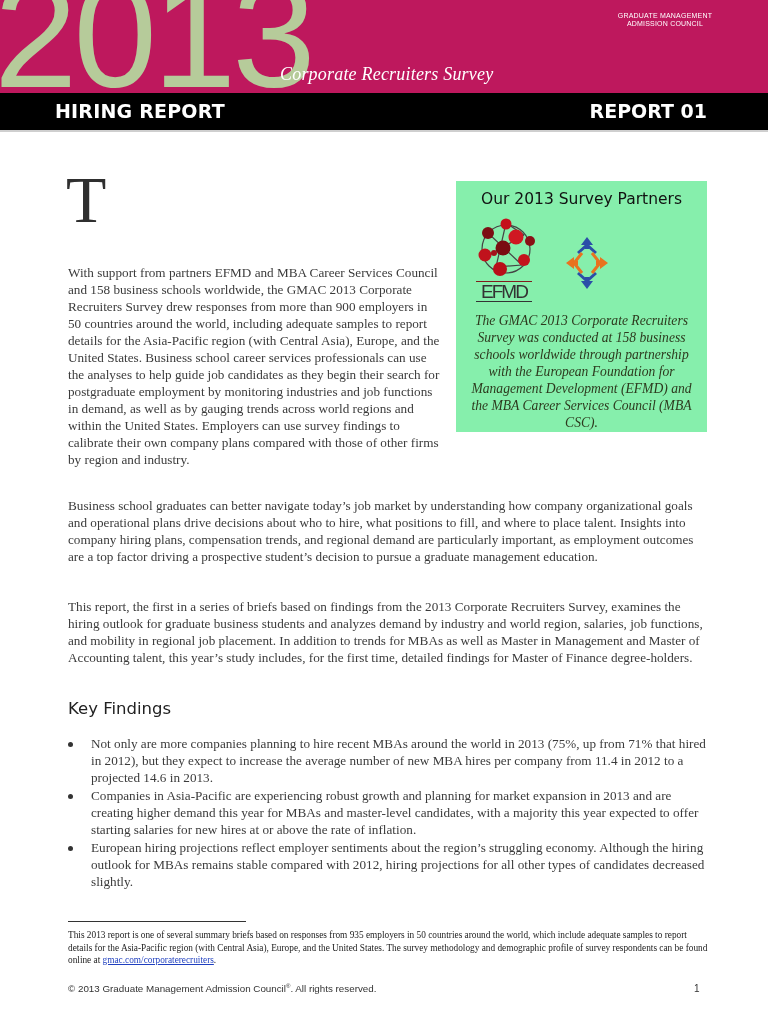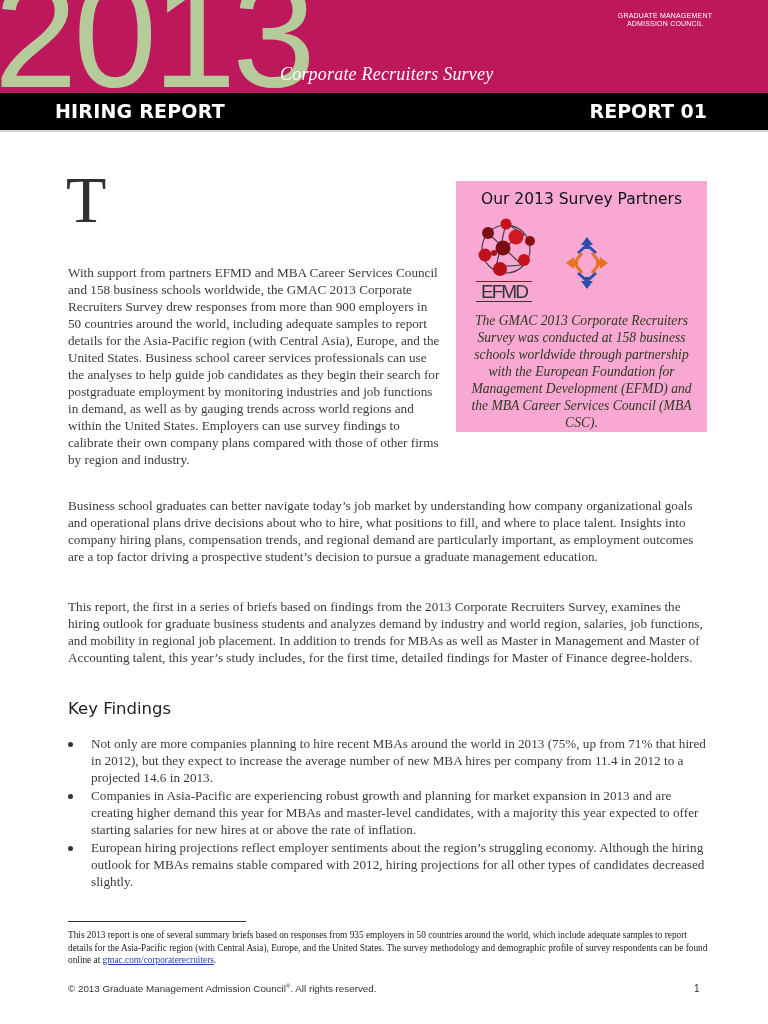--- a/index.html
+++ b/index.html
@@ -21,21 +21,21 @@
 
   
   .p { position: absolute; font-size: 13.2px; line-height: 17px; color: #3b3b3b; text-align: left; }
   .p1 { left: 68px; top: 174px; width: 372px; }
   .dropcap { float: left; font-size: 66px; line-height: 52px; margin: 0 6px -4px -2px; color: #2f2f2f; font-family: "Liberation Serif", serif; }
   .p2 { left: 68px; top: 257px; width: 372px; margin-top: 7px; }
   .p3 { left: 68px; top: 497px; width: 640px; }
   .p4 { left: 68px; top: 598px; width: 640px; }
 
   
-  .partners { position: absolute; left: 456px; top: 181px; width: 251px; height: 251px; background: #f9a8d4; }
+  .partners { position: absolute; left: 456px; top: 181px; width: 251px; height: 251px; background: #86efac; }
   .partners h3 { position: absolute; left: 0; top: 9px; width: 251px; text-align: center; font-family: "DejaVu Sans", sans-serif; font-weight: normal; font-size: 15.5px; color: #111; }
   .efmd { position: absolute; left: 20px; top: 36px; width: 62px; height: 88px; }
   .efmd-word { position: absolute; left: 0; top: 64px; width: 56px; text-align: center; font-family: "Liberation Sans", sans-serif; font-size: 19px; color: #333; letter-spacing: -2px; border-top: 1px solid #7f1d1d; border-bottom: 1px solid #333; line-height: 19px; }
   .csc { position: absolute; left: 108px; top: 54px; width: 140px; height: 56px; }
   .csc-text { position: absolute; left: 48px; top: 0; font-family: "Liberation Serif", serif; color: #2b4ea8; font-size: 17.5px; line-height: 16px; letter-spacing: -0.3px; }
   .partners .caption { position: absolute; left: 6px; top: 131px; width: 239px; text-align: center; font-style: italic; font-size: 13.6px; line-height: 17px; color: #2d3a1e; }
 
   
   .kf-title { position: absolute; left: 68px; top: 699px; font-family: "DejaVu Sans", sans-serif; font-size: 16.5px; color: #222; }
   .bullets { position: absolute; left: 68px; top: 735px; width: 640px; list-style: none; }

